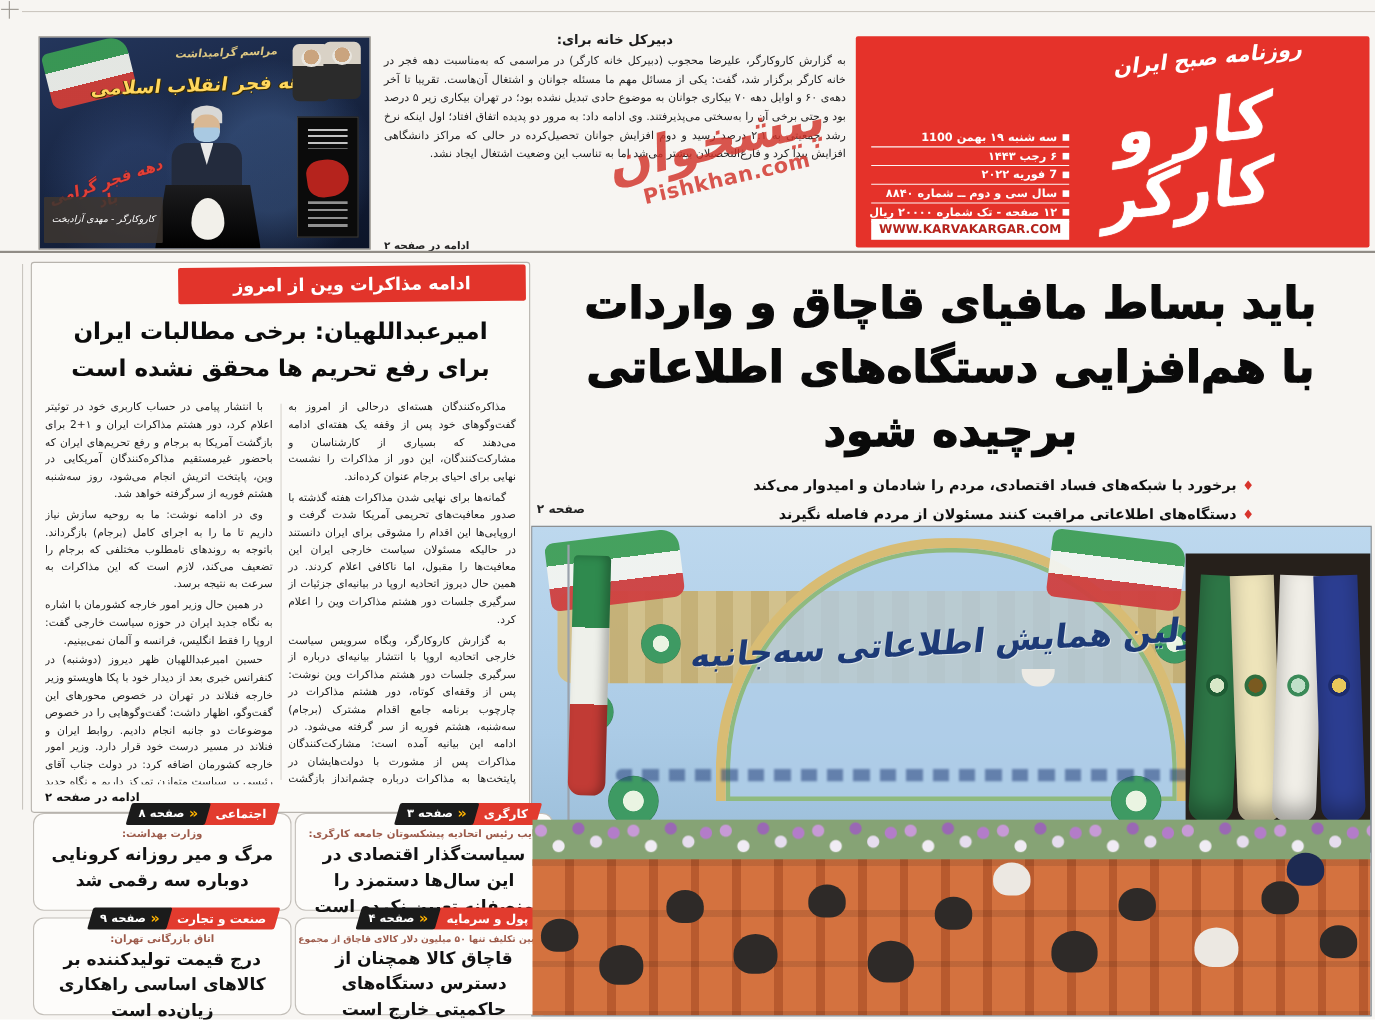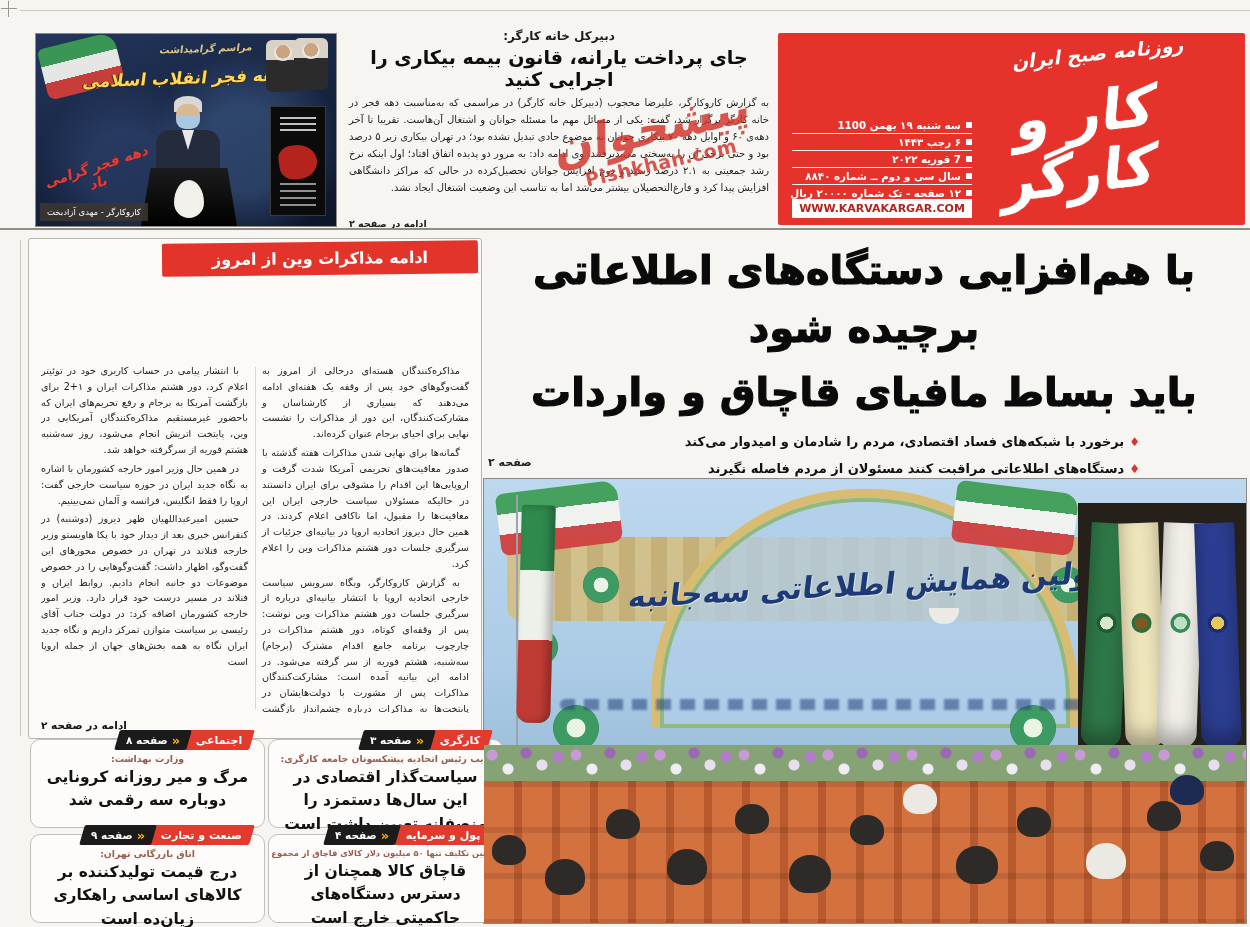--- a/index.html
+++ b/index.html
@@ -49,21 +49,21 @@
   .fp-speaker .suit{position:absolute;left:8px;top:34px;width:64px;height:56px;background:#232b3d;border-radius:14px 14px 0 0;}
   .fp-speaker .shirt{position:absolute;left:34px;top:34px;width:12px;height:20px;background:#e8e8e8;
     clip-path:polygon(0 0,100% 0,50% 100%);}
   .fp-podium{position:absolute;left:105px;bottom:0;width:96px;height:58px;background:linear-gradient(180deg,#1c1c1e,#000);
     clip-path:polygon(10% 0,90% 0,100% 100%,0 100%);}
   .fp-podium .emblem{position:absolute;left:33px;top:12px;width:30px;height:38px;background:#f2f0ea;
     border-radius:50% 50% 50% 50%/60% 60% 40% 40%;}
   .fp-red-callig{position:absolute;left:2px;bottom:36px;width:120px;color:#e04038;font-size:14px;font-weight:bold;
     transform:rotate(-18deg) skewX(-12deg);text-shadow:0 0 1px #7a100c;text-align:center;}
   .fp-caption{position:absolute;left:4px;bottom:5px;background:rgba(60,54,48,.88);color:#fff;font-size:8.5px;
-    padding:4px 7px;border-radius:1px;}
+    padding:16px 7px;border-radius:1px;font-style:italic;}
 
   
   #subsidy{position:absolute;left:345px;top:29px;width:428px;height:198px;}
   .s-kicker{text-align:center;font-size:12px;font-weight:bold;color:#1c1c1c;}
   .s-headline{text-align:center;font-size:19px;font-weight:bold;color:#0d0d0d;margin-top:3px;}
   .s-lead{font-size:10.8px;font-weight:bold;text-align:justify;line-height:1.72;margin:6px 4px 0;color:#111;}
   .s-body{font-size:10px;text-align:justify;line-height:1.7;margin:4px 4px 0;color:#1d1d1d;}
   .s-cont{position:absolute;left:4px;bottom:-2px;font-size:9.5px;font-weight:bold;color:#222;}
 
   
@@ -224,22 +224,21 @@
       <i class="shirt"></i>
     </div>
     <div class="fp-podium">
       <i class="emblem"></i>
     </div>
     <div class="fp-red-callig">دهه فجر گرامی باد</div>
     <div class="fp-caption">کاروکارگر - مهدی آزادبخت</div>
   </div>
 
   <div id="subsidy">
-    <div class="s-kicker">دبیرکل خانه کارگر:</div>
-    <div class="s-headline">جای پرداخت یارانه، قانون بیمه بیکاری را اجرایی کنید</div>
+    <div class="s-kicker">دبیرکل خانه برای:</div>
     <p class="s-body">به گزارش کاروکارگر، علیرضا محجوب (دبیرکل خانه کارگر) در مراسمی که به‌مناسبت دهه فجر در خانه کارگر برگزار شد، گفت: یکی از مسائل مهم ما مسئله جوانان و اشتغال آن‌هاست. تقریبا تا آخر دهه‌ی ۶۰ و اوایل دهه ۷۰ بیکاری جوانان به موضوع حادی تبدیل نشده بود؛ در تهران بیکاری زیر ۵ درصد بود و حتی برخی آن را به‌سختی می‌پذیرفتند. وی ادامه داد: به مرور دو پدیده اتفاق افتاد؛ اول اینکه نرخ رشد جمعیتی به ۲.۱ درصد رسید و دوم افزایش جوانان تحصیل‌کرده در حالی که مراکز دانشگاهی افزایش پیدا کرد و فارغ‌التحصیلان بیشتر می‌شد اما به تناسب این وضعیت اشتغال ایجاد نشد.</p>
     <div class="s-cont">ادامه در صفحه ۲</div>
   </div>
 
   <div id="masthead">
     <div class="mh-tagline">روزنامه صبح ایران</div>
     <div class="mh-logo">کار و کارگر</div>
     <div class="mh-dates">
       <div class="mh-date">
           <i class="sq"></i>
@@ -268,39 +267,44 @@
   <div id="watermark">
     <div class="wm-fa">پیشخوان</div>
     <div class="wm-en">Pishkhan.com</div>
   </div>
 
   <div class="top-divider"></div>
   <div class="left-rule"></div>
 
   <div id="vienna">
     <div class="v-banner">ادامه مذاکرات وین از امروز</div>
+    <div class="v-h">
+      <span>امیرعبداللهیان: برخی مطالبات ایران</span><br>
+      <span>برای رفع تحریم ها محقق نشده است</span>
+    </div>
     <div class="v-split"></div>
     <div class="v-cols">
       <div class="v-col">
         <p>مذاکره‌کنندگان هسته‌ای درحالی از امروز به گفت‌وگوهای خود پس از وقفه یک هفته‌ای ادامه می‌دهند که بسیاری از کارشناسان و مشارکت‌کنندگان، این دور از مذاکرات را نشست نهایی برای احیای برجام عنوان کرده‌اند.</p>
         <p>گمانه‌ها برای نهایی شدن مذاکرات هفته گذشته با صدور معافیت‌های تحریمی آمریکا شدت گرفت و اروپایی‌ها این اقدام را مشوقی برای ایران دانستند در حالیکه مسئولان سیاست خارجی ایران این معافیت‌ها را مقبول، اما ناکافی اعلام کردند. در همین حال دیروز اتحادیه اروپا در بیانیه‌ای جزئیات از سرگیری جلسات دور هشتم مذاکرات وین را اعلام کرد.</p>
         <p>به گزارش کاروکارگر، وبگاه سرویس سیاست خارجی اتحادیه اروپا با انتشار بیانیه‌ای درباره از سرگیری جلسات دور هشتم مذاکرات وین نوشت: پس از وقفه‌ای کوتاه، دور هشتم مذاکرات در چارچوب برنامه جامع اقدام مشترک (برجام) سه‌شنبه، هشتم فوریه از سر گرفته می‌شود. در ادامه این بیانیه آمده است: مشارکت‌کنندگان مذاکرات پس از مشورت با دولت‌هایشان در پایتخت‌ها به مذاکرات درباره چشم‌انداز بازگشت احتمالی آمریکا به برجام و چگونگی اطمینان یافتن از اجرایی شدن کامل و موثر توافق توسط تمامی طرفین، ادامه خواهند داد. انریکه مورا معاون مسئول سیاست خارجی اتحادیه اروپا نیز</p>
       </div>
       <div class="v-col">
         <p>با انتشار پیامی در حساب کاربری خود در توئیتر اعلام کرد، دور هشتم مذاکرات ایران و ۱+2 برای بازگشت آمریکا به برجام و رفع تحریم‌های ایران که باحضور غیرمستقیم مذاکره‌کنندگان آمریکایی در وین، پایتخت اتریش انجام می‌شود، روز سه‌شنبه هشتم فوریه از سرگرفته خواهد شد.</p>
+        <p>وی در ادامه نوشت: ما به روحیه سازش نیاز داریم تا ما را به اجرای کامل (برجام) بازگرداند. باتوجه به روندهای نامطلوب مختلفی که برجام را تضعیف می‌کند، لازم است که این مذاکرات به سرعت به نتیجه برسد.</p>
         <p>در همین حال وزیر امور خارجه کشورمان با اشاره به نگاه جدید ایران در حوزه سیاست خارجی گفت: اروپا را فقط انگلیس، فرانسه و آلمان نمی‌بینیم.</p>
         <p>حسین امیرعبداللهیان ظهر دیروز (دوشنبه) در کنفرانس خبری بعد از دیدار خود با پکا هاویستو وزیر خارجه فنلاند در تهران در خصوص محورهای این گفت‌وگو، اظهار داشت: گفت‌وگوهایی را در خصوص موضوعات دو جانبه انجام دادیم. روابط ایران و فنلاند در مسیر درست خود قرار دارد. وزیر امور خارجه کشورمان اضافه کرد: در دولت جناب آقای رئیسی بر سیاست متوازن تمرکز داریم و نگاه جدید ایران نگاه به همه بخش‌های جهان از جمله اروپا است</p>
       </div>
     </div>
     <div class="v-cont">ادامه در صفحه ۲</div>
   </div>
 
   <div id="lead">
+    <div class="lead-h l1">باید بساط مافیای قاچاق و واردات</div>
     <div class="lead-h l2">با هم‌افزایی دستگاه‌های اطلاعاتی برچیده شود</div>
-    <div class="lead-h l1">باید بساط مافیای قاچاق و واردات</div>
     <div class="lead-bullets">
       <div class="lead-bullet"><span class="diamond">♦</span><span>برخورد با شبکه‌های فساد اقتصادی، مردم را شادمان و امیدوار می‌کند</span></div>
       <div class="lead-bullet"><span class="diamond">♦</span><span>دستگاه‌های اطلاعاتی مراقبت کنند مسئولان از مردم فاصله نگیرند</span></div>
       <div class="lead-bullet"><span class="diamond">♦</span><span>مدیران با کمک نهادهای اطلاعاتی ، دستگاه‌های اجرایی را از عوامل «رشوه، فساد و کم کاری» پاک سازی کنند</span></div>
     </div>
     <div class="lead-pageref">صفحه ۲</div>
   </div>
 
   <div id="mainPhoto">
     <div class="mp-banner"></div>
@@ -361,21 +365,21 @@
     <div class="nb-tab">
       <span class="nb-cat">
           <b>کارگری</b>
         </span>
       <span class="nb-page">
           <span class="chev">«</span>
           <b>صفحه ۳</b>
         </span>
     </div>
     <div class="nb-kicker">نایب رئیس اتحادیه پیشکسوتان جامعه کارگری:</div>
-    <div class="nb-title">سیاست‌گذار اقتصادی در این سال‌ها دستمزد را منصفانه تعیین داشت است</div>
+    <div class="nb-title">سیاست‌گذار اقتصادی در این سال‌ها دستمزد را منصفانه تعیین نکرده است</div>
   </div>
 
   <div class="news-box" style="left:30px;top:739px;">
     <div class="nb-tab">
       <span class="nb-cat">
           <b>اجتماعی</b>
         </span>
       <span class="nb-page">
           <span class="chev">«</span>
           <b>صفحه ۸</b>

